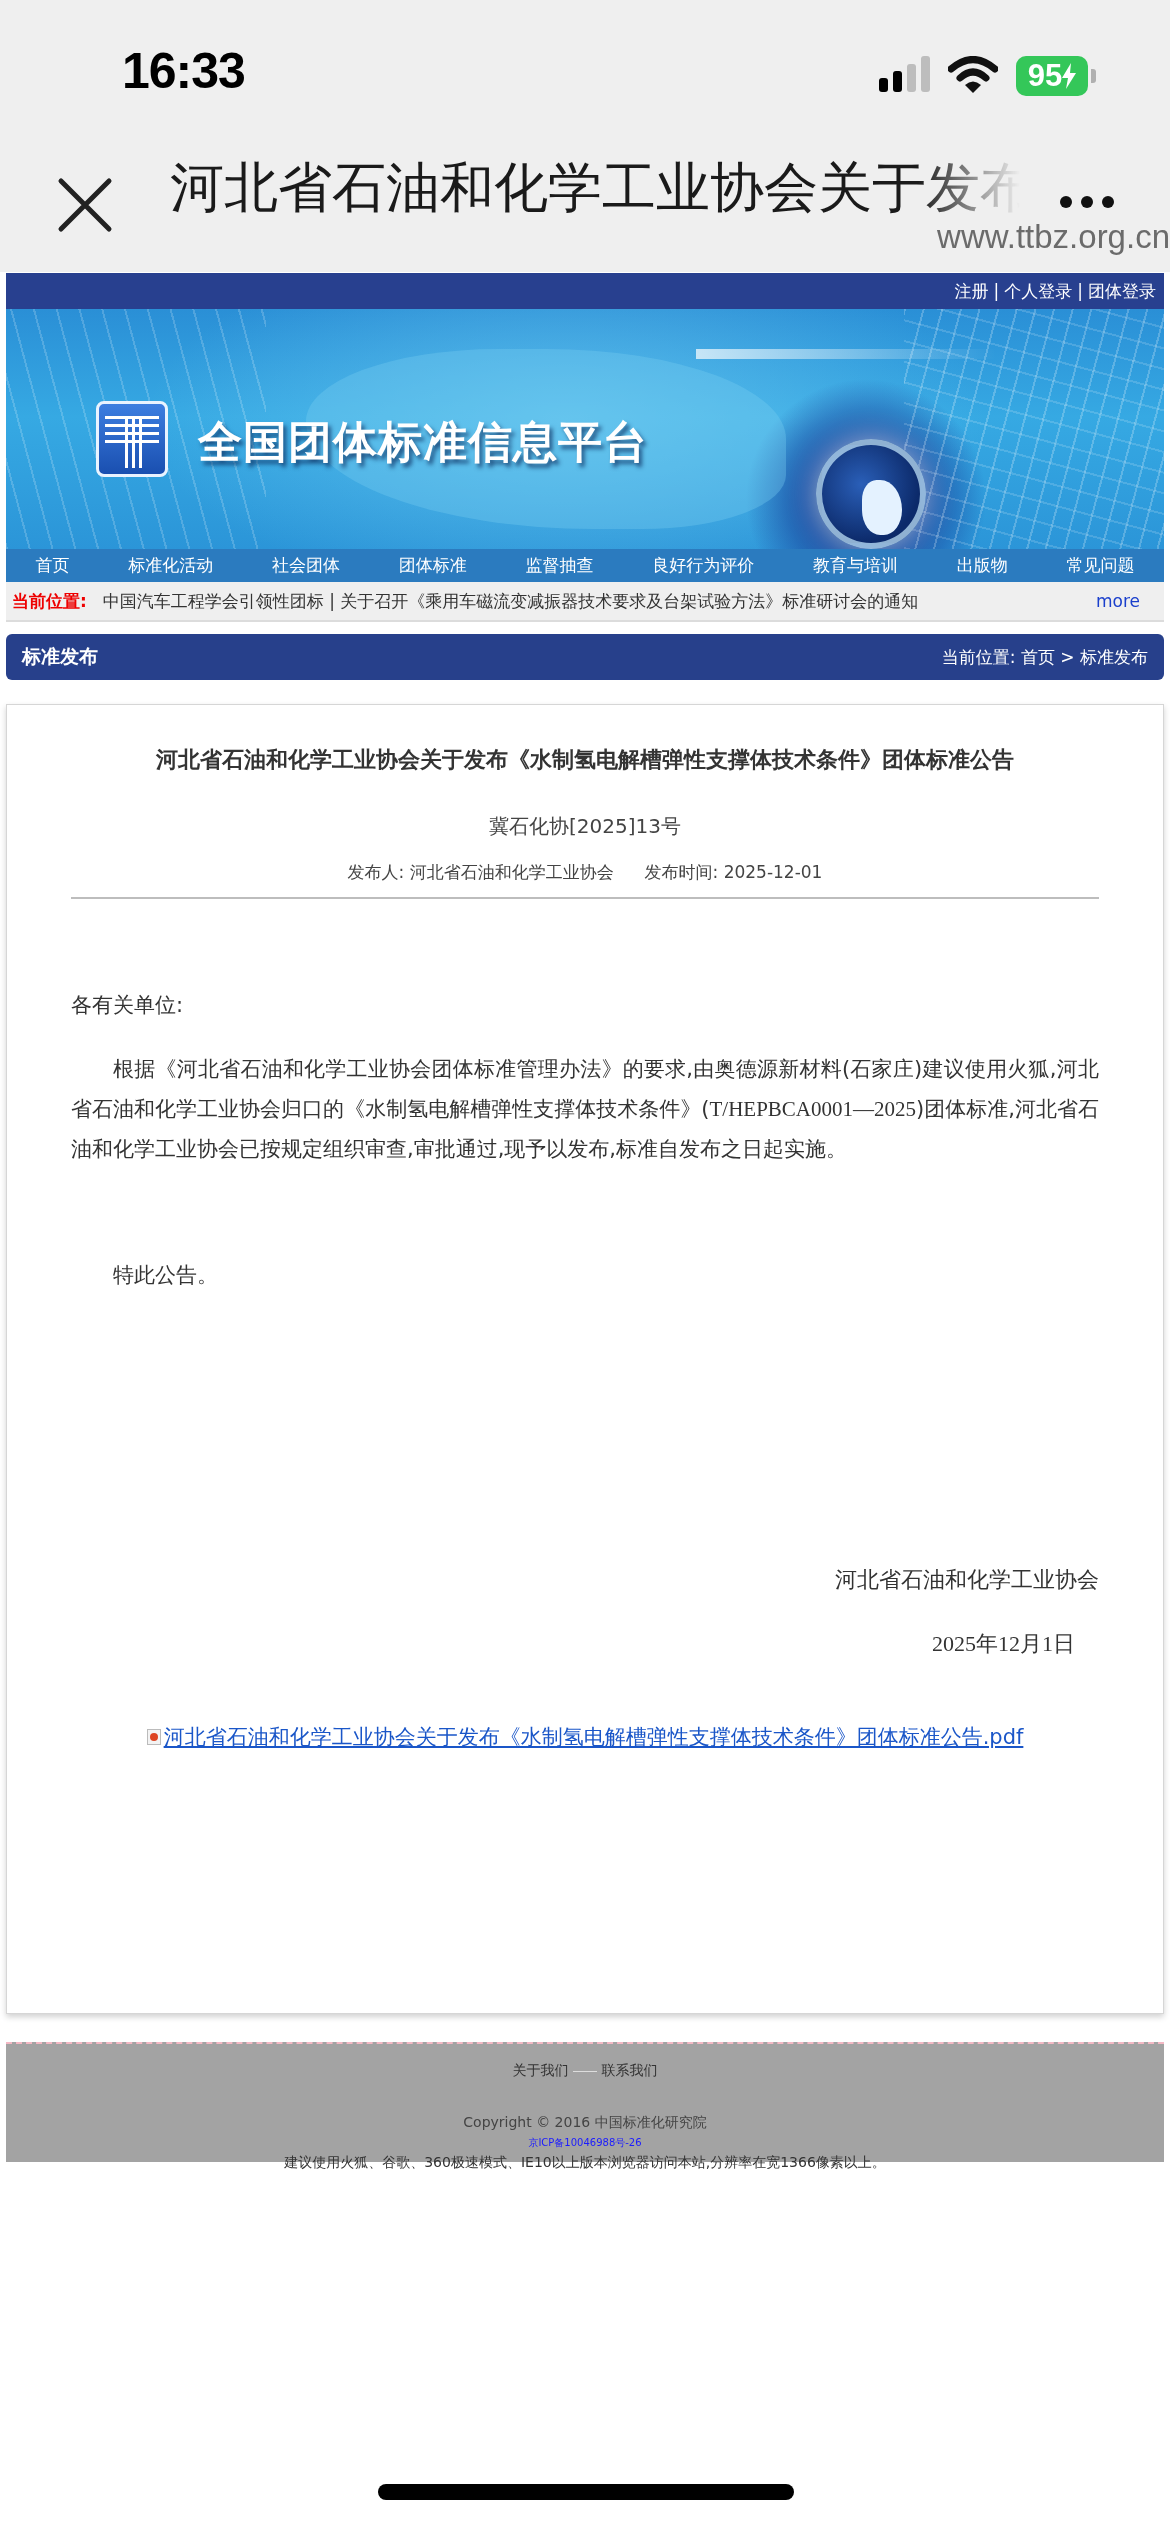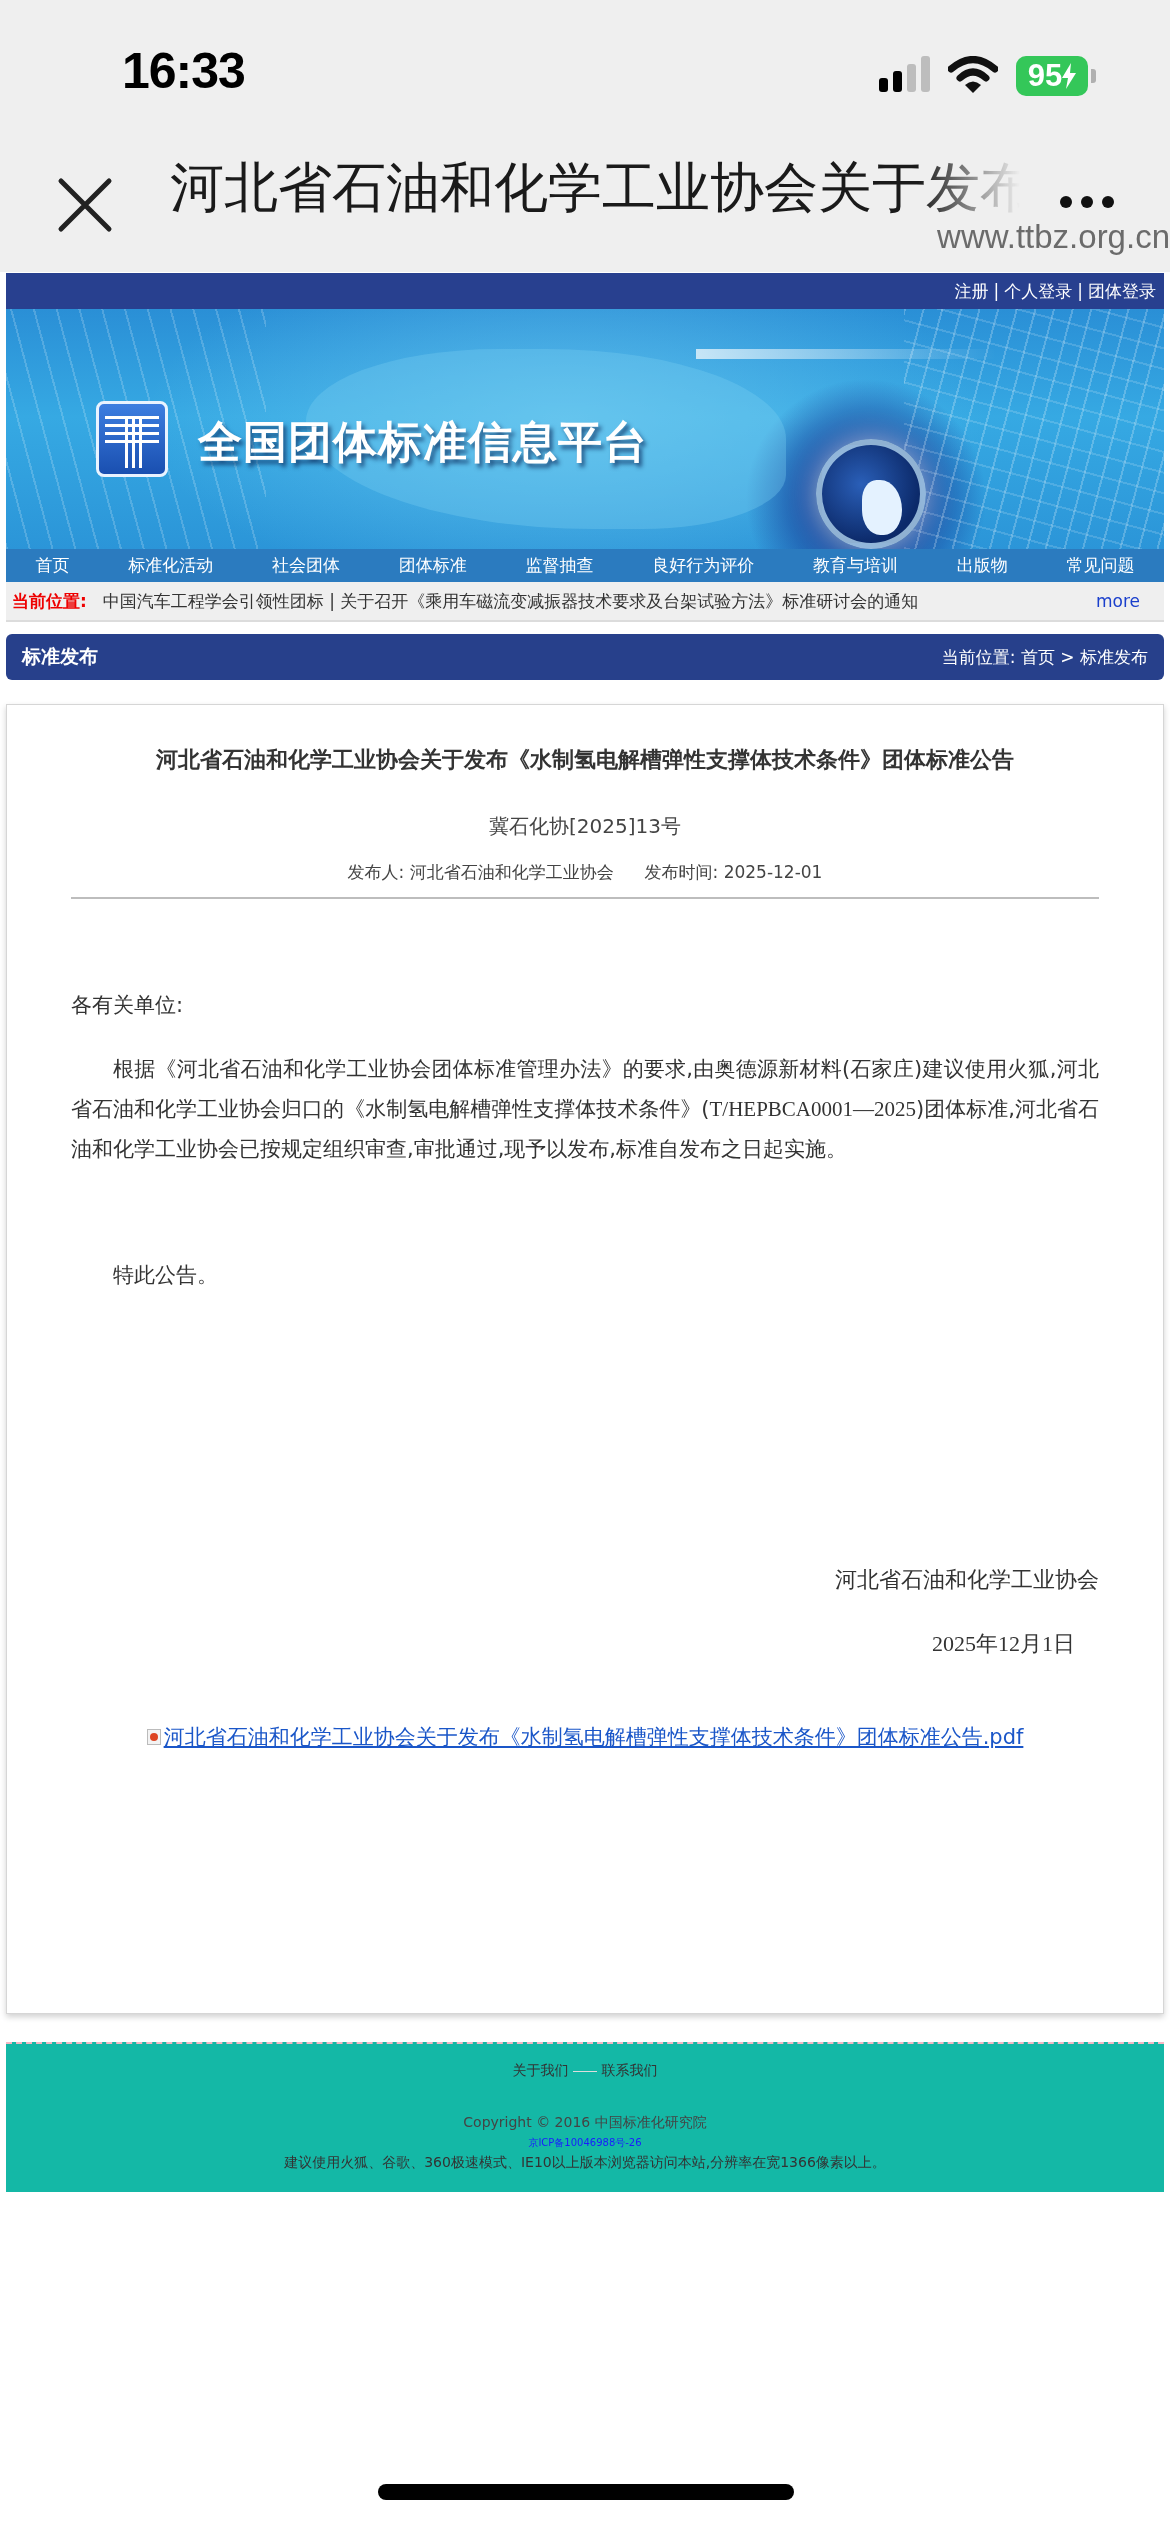--- a/index.html
+++ b/index.html
@@ -72,21 +72,21 @@
   .p-main { text-indent: 2em; text-align: justify; }
   .p-main .serif { font-family: "Liberation Serif", serif; }
   .p-closing { margin-top: 86px; text-indent: 2em; }
   .signer { position: absolute; top: 860px; right: 64px; font-size: 22px; color: #333; }
   .sign-date { position: absolute; top: 924px; right: 88px; font-size: 22px; color: #333; font-family: "Liberation Serif", serif; }
   .attach { position: absolute; top: 1018px; left: 0; width: 100%; text-align: center; font-size: 21px; }
   .attach a { color: #1a56c8; text-decoration: underline; cursor: pointer; }
   .pdf-icon { display: inline-block; width: 14px; height: 16px; background: #f3f3f3; border: 1px solid #bbb; position: relative; margin-right: 3px; vertical-align: -1px; }
   .pdf-icon::after { content: ""; position: absolute; left: 2px; top: 3px; width: 8px; height: 8px; border-radius: 50%; background: #d42; }
 
-  .footer { margin-top: 28px; background: #14b8a6; border-top: 2px dashed #f4b8c4; height: 150px; text-align: center; }
+  .footer { margin-top: 28px; background: #a3a3a3; border-top: 2px dashed #f4b8c4; height: 120px; text-align: center; }
   .foot-links { padding-top: 18px; font-size: 14px; color: #333; }
   .foot-links a { color: #333; text-decoration: none; cursor: pointer; }
   .foot-links .dash { display: inline-block; width: 24px; height: 1px; background: #ddd; vertical-align: middle; }
   .copyright { margin-top: 34px; font-size: 14px; color: #444; }
   .icp { margin-top: 4px; font-size: 10px; }
   .icp a { color: #1a1aff; text-decoration: none; cursor: pointer; }
   .advice { margin-top: 4px; font-size: 14px; color: #333; }
 
   .home-indicator { position: absolute; left: 378px; top: 2484px; width: 416px; height: 16px; border-radius: 8px; background: #000; }
 </style>

